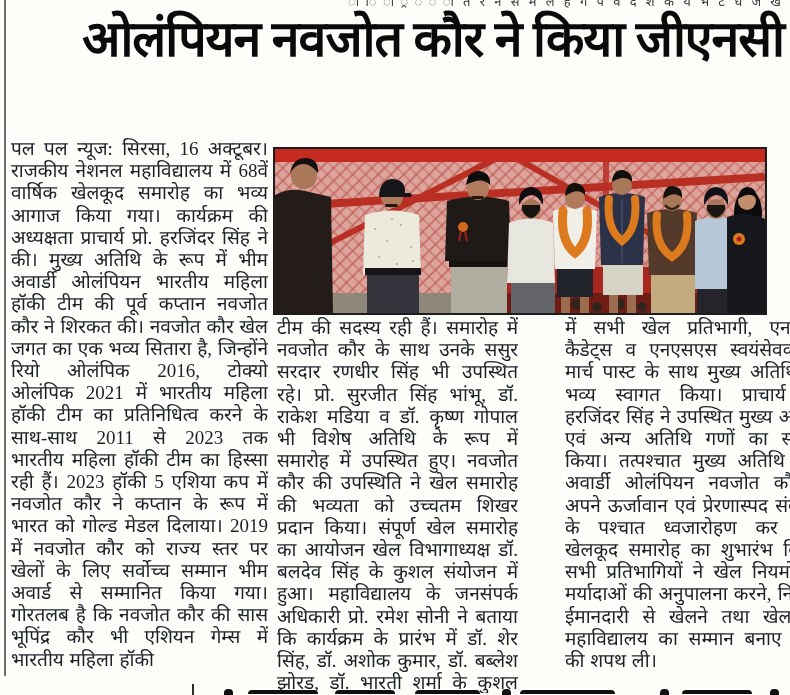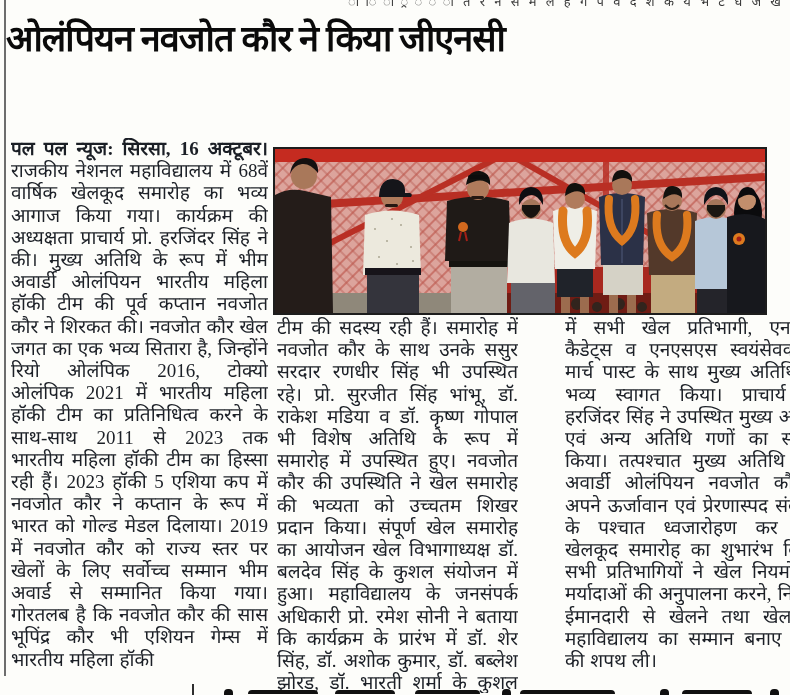--- a/index.html
+++ b/index.html
@@ -10,37 +10,37 @@
     color:#1b1f26;
   }
   .left-rule{position:absolute;left:4px;top:0;width:2px;height:676px;background:#6d6d6d;}
   .top-strip{
     position:absolute;left:348px;top:0;width:434px;height:9px;overflow:hidden;
     font-size:13px;color:#3a3a3a;white-space:nowrap;letter-spacing:3px;
   }
   .top-strip span{display:block;margin-top:-8px;}
   .headline{
     position:absolute;left:6px;top:12px;width:778px;height:118px;margin:0;
-    text-align:left;font-weight:700;color:#0a0a0a;
-    font-size:36px;line-height:55px;letter-spacing:-1px;
+    text-align:right;font-weight:700;color:#0a0a0a;
+    font-size:50px;line-height:55px;letter-spacing:-1px;
     font-family:"Liberation Serif","DejaVu Serif",serif;
   }
   .photo{
     position:absolute;left:273px;top:147px;width:490px;height:164px;margin:0;
     border:2px solid #1d1d1d;box-sizing:content-box;background:#dca49c;
   }
   .photo svg{display:block;}
   .col{
     position:absolute;text-align:justify;overflow:hidden;
     font-size:19px;line-height:22.2px;word-spacing:1px;
   }
   .col1{left:11px;top:138px;width:257px;height:554px;}
   .col2{left:277px;top:317px;width:241px;height:376px;}
   .col3{left:527px;top:317px;width:261px;height:376px;margin-left:38px;}
-  .dateline{font-weight:700;}
+  .dateline{font-weight:400;}
   .tick{position:absolute;width:2px;background:#2e2e2e;}
   .frag{position:absolute;background:#101010;border-radius:4px 4px 0 0;}
   .frag.dot{width:9px;height:7px;top:689px;}
   .frag.bar{height:4px;top:690px;}
 </style>
 </head>
 <body>
 
 <div class="page">
 

